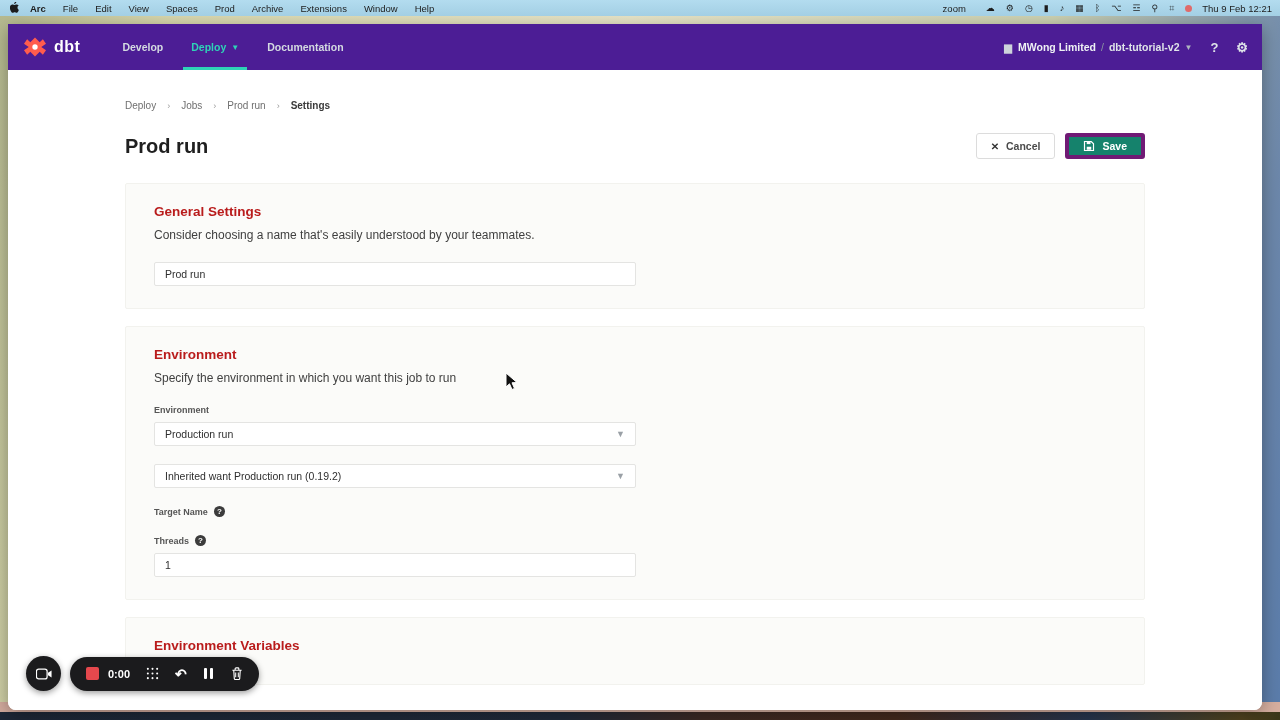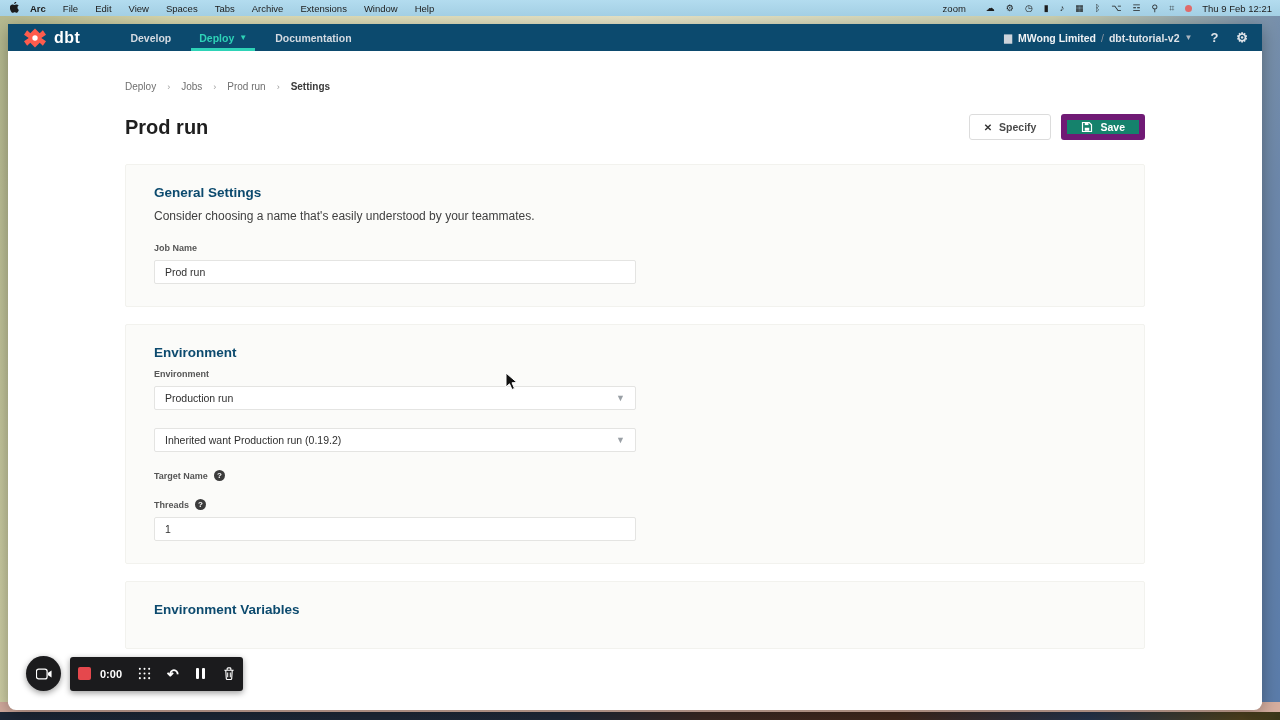--- a/index.html
+++ b/index.html
@@ -26,21 +26,21 @@
     background:linear-gradient(90deg,#d3ab9e 0%,#dcb6a6 50%,#d6ae9f 100%); }
   .dock-strip { position:absolute; bottom:0; left:0; width:1280px; height:8px;
     background:linear-gradient(90deg,#1d2737 0%,#202a3a 44%,#3d2a24 55%,#44291d 70%,#27354e 85%,#51431f 97%,#3a3618 100%); }
 
   
   .window { position:absolute; top:24px; left:8px; width:1254px; height:686px;
     border-radius:0 0 8px 8px; overflow:hidden; background:#ffffff;
     box-shadow:0 4px 18px rgba(0,0,0,.35); }
 
   
-  .navbar { height:27px; background:#0c4a6e; display:flex; align-items:stretch; color:#e9edf1;gap:8px; }
+  .navbar { height:46px; background:#4c1d95; display:flex; align-items:stretch; color:#e9edf1; }
   .brand { display:flex; align-items:center; margin:0 28px 0 14px; }
   .brand-logo { width:26px; height:22px; margin-right:6px; }
   .brand-name { font-size:16px; font-weight:bold; color:#fff; letter-spacing:.5px; }
   .nav-links { display:flex; align-items:stretch; }
   .nav-link { display:flex; align-items:center; padding:0 14px; font-size:10.5px; font-weight:bold;
     color:#d4dae1; position:relative; cursor:pointer; }
   .nav-link.active { color:#2ed3b7; }
   .nav-link.active .underline { position:absolute; left:6px; right:6px; bottom:0; height:3px; background:#2ed3b7; }
   .nav-link .chev { margin-left:5px; font-size:8px; color:#2ed3b7; }
   .nav-spacer { flex:1; }
@@ -61,43 +61,43 @@
   .breadcrumb .bc.current { font-weight:bold; color:#3a3a3a; }
   .breadcrumb .sep { margin:0 11px; color:#9a9a9a; font-size:9px; }
 
   .title-row { display:flex; align-items:center; justify-content:space-between; margin-bottom:24px; }
   .page-title { font-size:20px; font-weight:bold; color:#1f1f1f; }
   .actions { display:flex; align-items:center; }
   .btn { display:flex; align-items:center; border-radius:3px; font-size:10.5px; font-weight:bold;
     padding:0 14px; height:26px; cursor:pointer; }
   .btn-cancel { background:#fff; border:1px solid #dcdcdc; color:#4a4a4a; margin-right:10px; }
   .btn-cancel .x { margin-right:7px; font-size:10px; color:#333; }
-  .btn-save { background:#15826c; border:6px solid #701a75; color:#fff; }
+  .btn-save { background:#15826c; border:4px solid #701a75; color:#fff; }
   .btn-save svg { margin-right:7px; }
 
   .card { background:#fbfbf9; border:1px solid #f2f2ee; border-radius:2px; padding:20px 28px 22px 28px; margin-bottom:17px; }
-  .card-title { font-size:13.5px; font-weight:bold; color:#0c4a6e; margin-bottom:9px; }
+  .card-title { font-size:13.5px; font-weight:bold; color:#b91c1c; margin-bottom:9px; }
   .card-desc { font-size:12px; color:#3f3f3f; margin-bottom:20px; }
   .field { margin-bottom:18px; }
   .field:last-child { margin-bottom:0; }
   .field-label { font-size:9px; font-weight:bold; color:#565656; margin-bottom:7px; display:flex; align-items:center; }
   .help-badge { width:11px; height:11px; border-radius:50%; background:#3c3c3c; color:#fff; font-size:8px;
     display:inline-flex; align-items:center; justify-content:center; margin-left:6px; font-weight:bold; cursor:pointer; }
   .tinput { width:482px; height:24px; background:#fff; border:1px solid #e4e4e2; border-radius:2px;
     font-size:10.5px; color:#2f2f2f; padding:0 10px; font-family:"Liberation Sans",sans-serif; display:block; }
   .tselect { width:482px; height:24px; background:#fff; border:1px solid #e4e4e2; border-radius:2px;
     font-size:10.5px; color:#2f2f2f; padding:0 10px; display:flex; align-items:center; justify-content:space-between; cursor:pointer; }
   .tselect .chev { color:#9aa0a6; font-size:9px; }
 
   
   .recorder { position:absolute; left:26px; top:656px; display:flex; align-items:center; z-index:60; }
   .rec-cam { width:35px; height:35px; border-radius:50%; background:#1b1b1d; display:flex; align-items:center;
     justify-content:center; margin-right:9px; box-shadow:0 2px 6px rgba(0,0,0,.4); cursor:pointer; }
-  .rec-pill { height:34px; background:#1b1b1d; border-radius:3px; display:flex; align-items:center;
-    padding:0 8px; box-shadow:0 2px 6px rgba(0,0,0,.4); }
+  .rec-pill { height:34px; background:#1b1b1d; border-radius:17px; display:flex; align-items:center;
+    padding:0 16px; box-shadow:0 2px 6px rgba(0,0,0,.4); }
   .rec-stop { width:13px; height:13px; background:#e5484d; border-radius:2px; margin-right:9px; cursor:pointer; }
   .rec-time { color:#fff; font-size:11px; font-weight:bold; margin-right:16px; }
   .rec-ic { color:#fff; margin-right:16px; cursor:pointer; display:flex; align-items:center; }
   .rec-ic:last-child { margin-right:0; }
   .pause-bars { display:flex; }
   .pause-bars i { width:3px; height:11px; background:#fff; margin:0 1.5px; border-radius:1px; }
 
   
   .cursor { position:absolute; left:505px; top:372px; z-index:90; }
 </style>
@@ -108,21 +108,21 @@
   <span class="apple">
     <svg width="10" height="12" viewBox="0 0 10 12">
         <path d="M7.1 1.6c-.5.6-1.3 1-2 1-.1-.8.3-1.6.7-2.1C6.3-.1 7.2-.5 7.9-.5c.1.8-.2 1.5-.8 2.1zM8 3c-1.1-.1-2 .6-2.5.6S4.2 3 3.3 3C2.1 3 1 3.7.4 4.8c-1.2 2.1-.3 5.3.9 7 .6.8 1.3 1.8 2.2 1.7.9 0 1.2-.6 2.3-.6s1.4.6 2.3.6c.9 0 1.5-.9 2.1-1.7.7-1 .9-1.9 1-2-.1 0-1.8-.7-1.8-2.7C9.3 5.3 10.7 4.6 10.8 4.5 10 3.3 8.8 3.1 8 3z" fill="#1c1c1c" transform="scale(.8)"></path>
       </svg>
   </span>
   <span class="mitem first">Arc</span>
   <span class="mitem">File</span>
   <span class="mitem">Edit</span>
   <span class="mitem">View</span>
   <span class="mitem">Spaces</span>
-  <span class="mitem">Tabs</span>
+  <span class="mitem">Prod</span>
   <span class="mitem">Archive</span>
   <span class="mitem">Extensions</span>
   <span class="mitem">Window</span>
   <span class="mitem">Help</span>
   <span class="spacer"></span>
   <span class="zoomlbl">zoom</span>
   <span class="micon">☁</span>
   <span class="micon">⚙</span>
   <span class="micon">◷</span>
   <span class="micon">▮</span>
@@ -190,44 +190,44 @@
         <span class="bc">Prod run</span>
         <span class="sep">›</span>
         <span class="bc current">Settings</span>
       </div>
 
       <div class="title-row">
         <div class="page-title">Prod run</div>
         <div class="actions">
           <div class="btn btn-cancel">
             <span class="x">✕</span>
-            <span>Specify</span>
+            <span>Cancel</span>
           </div>
           <div class="btn btn-save">
             <svg width="12" height="12" viewBox="0 0 16 16">
               <path d="M2 2 h9 l3 3 v9 H2 Z" fill="none" stroke="#fff" stroke-width="1.6"></path>
               <rect x="5" y="9" width="6" height="4" fill="#fff"></rect>
               <rect x="5" y="2.5" width="5" height="3" fill="#fff"></rect>
             </svg>
             <span>Save</span>
           </div>
         </div>
       </div>
 
       <div class="card">
         <div class="card-title">General Settings</div>
         <div class="card-desc">Consider choosing a name that's easily understood by your teammates.</div>
         <div class="field">
-          <div class="field-label">Job Name</div>
           <input class="tinput" value="Prod run" style="">
         </div>
       </div>
 
       <div class="card">
         <div class="card-title">Environment</div>
+        <div class="card-desc">Specify the environment in which you want this job to run</div>
 
         <div class="field">
           <div class="field-label">Environment</div>
           <div class="tselect">
             <span>Production run</span>
             <span class="chev">▼</span>
           </div>
         </div>
 
         <div class="field">

